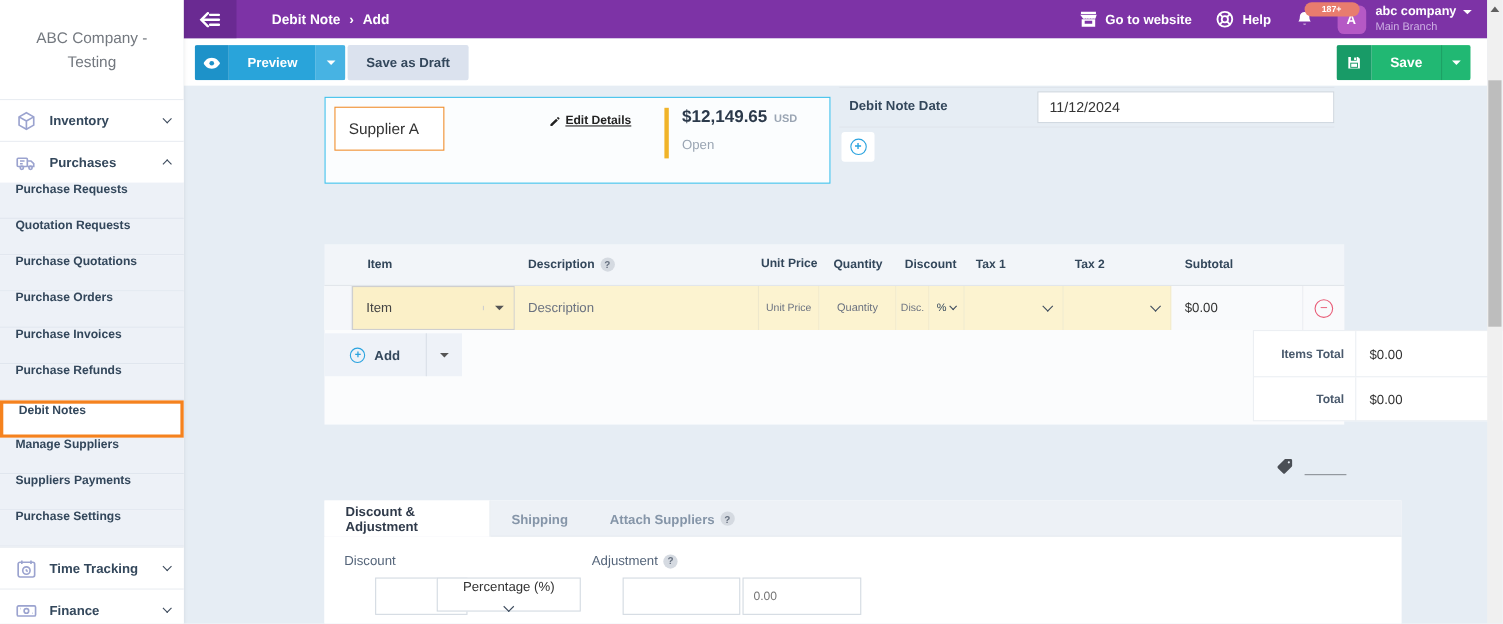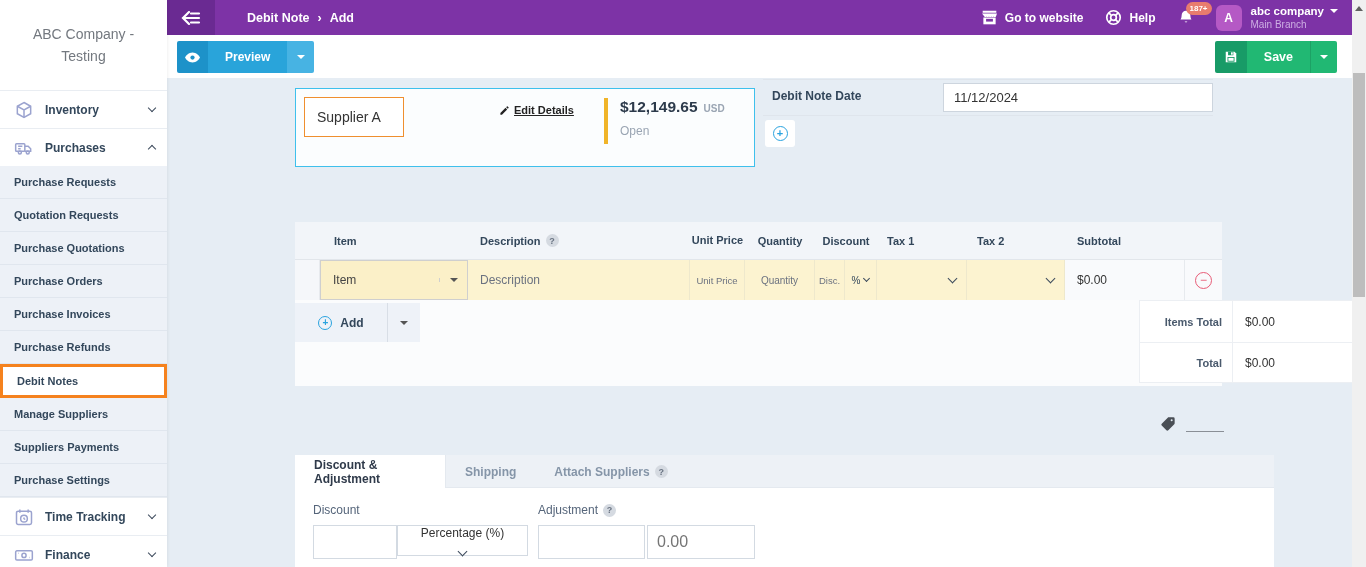--- a/index.html
+++ b/index.html
@@ -13,31 +13,31 @@
 
   
   .sidebar { position:absolute; left:0; top:0; width:167px; height:567px; background:#fff; z-index:40; box-shadow:1px 0 3px rgba(0,0,0,.06); }
   .logo { height:90px; display:flex; align-items:center; justify-content:center; text-align:center; color:#73787f; font-size:14px; line-height:22px; padding:0 18px; }
   .nav-section { height:38px; display:flex; align-items:center; border-top:1px solid #e9edf2; padding:0 12px 0 14px; background:#fff; cursor:pointer; }
   .nav-section .nv-icon { width:20px; height:20px; margin-right:11px; flex:none; }
   .nav-section .nv-label { flex:1; font-size:12px; font-weight:bold; color:#33475b; }
   .chev { width:6px; height:6px; border-right:1.6px solid #3c4a5c; border-bottom:1.6px solid #3c4a5c; display:inline-block; }
   .chev.down { transform:rotate(45deg); margin-top:-3px; }
   .chev.up { transform:rotate(-135deg); margin-top:3px; }
-  .sub-item { height:33px; display:flex; align-items:center; background:#edf1f7; border-bottom:1px solid #e0e6ee; font-size:11px; font-weight:bold; color:#33475b; padding-left:14px; cursor:pointer; }
+  .sub-item { height:33px; display:flex; background:#edf1f7; border-bottom:1px solid #e0e6ee; font-size:11px; font-weight:bold; color:#33475b; padding-left:14px; cursor:pointer; }
   .sub-item.active { background:#fff; border:3px solid #f5821e; height:34px; }
 
   
   .topbar { position:absolute; left:167px; top:0; width:1185px; height:35px; background:#7d33a6; display:flex; align-items:center; }
   .collapse-box { width:48px; height:35px; background:#6a2a92; display:flex; align-items:center; justify-content:center; flex:none; cursor:pointer; }
   .breadcrumb { display:flex; align-items:center; gap:8px; margin-left:32px; color:#fff; font-size:12.5px; font-weight:bold; }
   .tb-right { margin-left:auto; display:flex; align-items:center; gap:22px; padding-right:14px; }
   .tb-link { display:flex; align-items:center; gap:7px; color:#fff; font-size:12px; font-weight:bold; cursor:pointer; }
   .bell-wrap { position:relative; cursor:pointer; }
-  .badge { position:absolute; top:-7px; left:8px; background:#e87c6e; color:#fff; font-size:8px; font-weight:bold; padding:2px 4px; border-radius:7px; }
+  .badge { position:absolute; top:-7px; left:8px; background:#e87c6e; color:#fff; font-size:8px; font-weight:bold; padding:2px 16px; border-radius:7px; }
   .avatar { width:26px; height:26px; border-radius:6px; background:#b559c5; color:#fff; font-size:12px; font-weight:bold; display:flex; align-items:center; justify-content:center; }
   .company-block { line-height:13px; cursor:pointer; }
   .company-name { color:#fff; font-size:11.5px; font-weight:bold; }
   .branch { color:#cdaee3; font-size:10px; }
   .caret-dn { width:0; height:0; border-left:4px solid transparent; border-right:4px solid transparent; border-top:4px solid currentColor; display:inline-block; }
 
   
   .toolbar { position:absolute; left:167px; top:35px; width:1185px; height:43px; background:#fff; }
   .btn-preview { position:absolute; left:10px; top:6px; height:32px; display:flex; border-radius:2px; overflow:hidden; cursor:pointer; }
   .bp-eye { width:31px; background:#1d92c9; display:flex; align-items:center; justify-content:center; }
@@ -96,21 +96,21 @@
   .tag-row { position:absolute; left:993px; top:338px; display:flex; align-items:flex-end; gap:10px; }
   .tag-line { width:38px; border-bottom:1.5px solid #8a8f96; height:14px; cursor:text; }
 
   
   .tabs-panel { position:absolute; left:128px; top:377px; width:979px; height:112px; background:#fff; }
   .tab-bar { display:flex; height:33px; background:#edf1f6; border-bottom:1px solid #e4e9ef; }
   .tab { height:33px; display:flex; align-items:center; padding:0 19px; font-size:12px; font-weight:bold; color:#8595a8; cursor:pointer; }
   .tab.active { background:#fff; color:#2f3a4a; border-right:1px solid #e4e9ef; }
   .panel-body { position:relative; height:79px; background:#fff; }
   .fld-label { font-size:12px; color:#55657a; position:absolute; display:flex; align-items:center; }
-  .inp { position:absolute; height:31px; border:1px solid #d3dae2; background:#fff; font-size:16px; color:#333; padding:16px 9px; font-family:"Liberation Sans", sans-serif; }
+  .inp { position:absolute; height:31px; border:1px solid #d3dae2; background:#fff; font-size:11px; color:#333; padding:16px 9px; font-family:"Liberation Sans", sans-serif;margin-left:28px; }
   .fake-select { position:absolute; height:31px; border:1px solid #d3dae2; background:#fff; font-size:12px; color:#333; display:flex; align-items:center; justify-content:space-between; padding:0 12px; cursor:pointer;flex-direction:column; }
 
   
   svg { display:block; }
 </style>
 </head>
 <body>
 
 <div id="screen">
 
@@ -262,20 +262,23 @@
       <span class="bp-eye">
         <svg width="15" height="11" viewBox="0 0 24 16" fill="#fff">
             <path d="M12 0C6 0 1.7 4.5 0 8c1.7 3.5 6 8 12 8s10.3-4.5 12-8c-1.7-3.5-6-8-12-8z"></path>
             <circle cx="12" cy="8" r="3.4" fill="#1d92c9"></circle>
           </svg>
       </span>
       <span class="bp-label">Preview</span>
       <span class="bp-caret">
           <span class="caret-dn"></span>
         </span>
+    </div>
+    <div class="btn-draft">
+      <span>Save as Draft</span>
     </div>
     <div class="btn-save">
       <span class="bs-icon">
         <svg width="14" height="14" viewBox="0 0 24 24" fill="#fff">
             <path d="M3 3h15l3 3v15H3V3z"></path>
             <rect x="7" y="3" width="9" height="6" fill="#189b67"></rect>
             <rect x="12" y="4" width="3" height="4" fill="#fff"></rect>
             <rect x="6" y="12" width="12" height="8" fill="#189b67"></rect>
             <rect x="7.5" y="13.5" width="9" height="5" fill="#fff"></rect>
           </svg>

